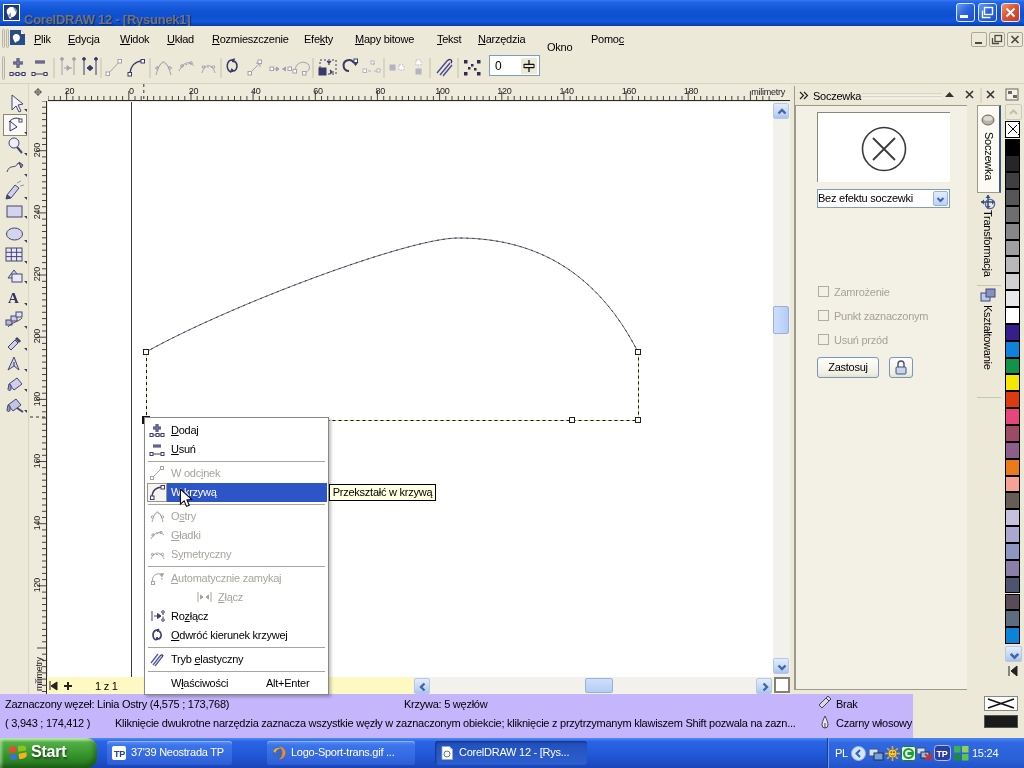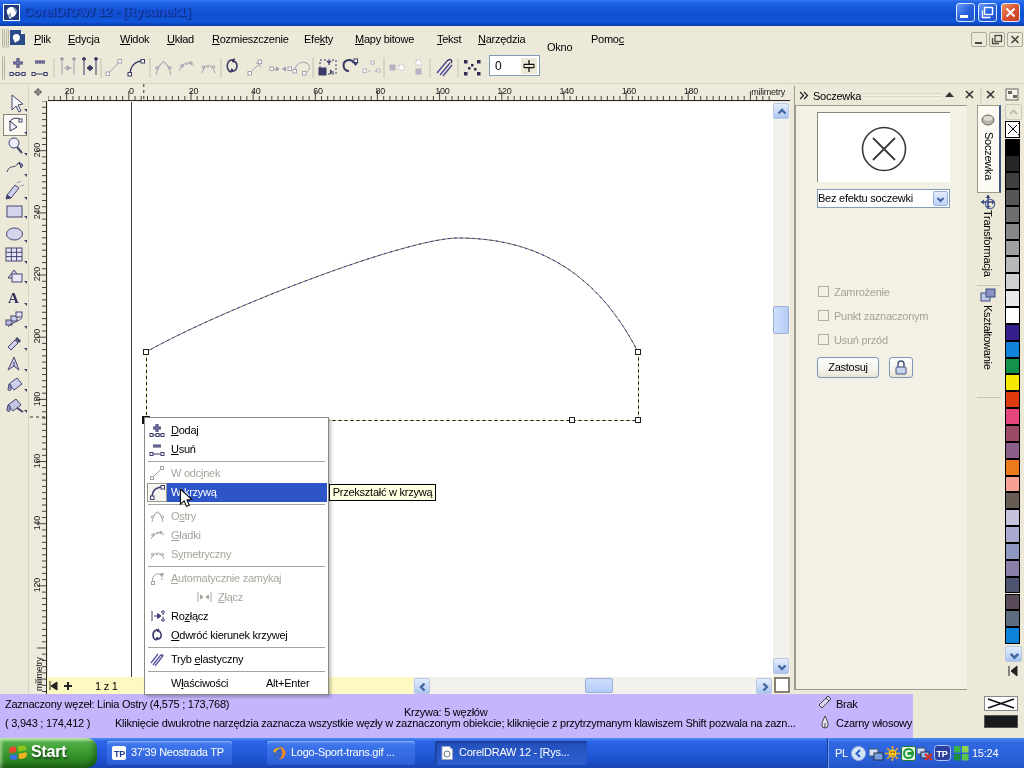--- a/index.html
+++ b/index.html
@@ -1,20 +1,20 @@
 <!DOCTYPE html>
 <html><head><meta charset="utf-8">
 <style>
 *{margin:0;padding:0;box-sizing:border-box;}
 html,body{width:1024px;height:768px;overflow:hidden;font-family:"Liberation Sans",sans-serif;background:#ece9d8;letter-spacing:-0.25px;}
 .abs{position:absolute;}
 #root{position:relative;width:1024px;height:768px;}
 
 #titlebar{left:0;top:0;width:1024px;height:26px;background:linear-gradient(180deg,#377bf4 0%,#2365e8 8%,#1154d4 40%,#0e4fd0 60%,#1257dd 82%,#0a43b8 95%,#0a3da8 100%);}
-#titletext{left:24px;top:4px;color:#1d4ed8;font-size:13px;font-weight:bold;text-shadow:1px 1px 1px #0a2d74;}
+#titletext{left:24px;top:12px;color:#737373;font-size:13px;font-weight:bold;text-shadow:1px 1px 1px #0a2d74;}
 .tbtn{top:3px;width:19px;height:19px;border-radius:3px;border:1px solid #dbeafd;color:#fff;font-size:11px;text-align:center;line-height:17px;}
 .tbtn.min,.tbtn.max{background:linear-gradient(135deg,#6a9cf5 0%,#2a61dd 50%,#1c50cc 100%);}
 .tbtn.close{background:linear-gradient(135deg,#f0975c 0%,#dd5536 45%,#c33d1e 100%);}
 
 #menubar{left:0;top:26px;width:1024px;height:25px;background:#ece9d8;}
 .mitem{position:absolute;top:33px;font-size:11px;color:#000;}
 .mdibtn{top:32px;width:16px;height:15px;border:1px solid #aca899;background:#ece9d8;color:#555;font-size:9px;text-align:center;line-height:13px;border-radius:2px;}
 
 #propbar{left:0;top:51px;width:1024px;height:33px;background:#ece9d8;border-bottom:1px solid #d8d4c0;}
 .grip{position:absolute;width:3px;background:linear-gradient(90deg,#fff,#c9c5b2);border:1px solid #b9b5a2;border-radius:2px;}
@@ -754,21 +754,21 @@
           </svg>
         </div>
     <svg width="14" height="12" style="position:absolute;left:3px;top:581px;">
           <path d="M3 1 V11 M11 1 L5 6 L11 11 Z" stroke="#222" fill="#222"></path>
         </svg>
   </div>
 </div>
 
 <div class="abs" id="statusbar">
   <span class="abs" style="left:5px;top:4px;">Zaznaczony węzeł: Linia Ostry (4,575 ; 173,768)</span>
-  <span class="abs" style="left:404px;top:12px;">Krzywa: 5 węzłów</span>
+  <span class="abs" style="left:404px;top:4px;">Krzywa: 5 węzłów</span>
   <span class="abs" style="left:836px;top:4px;">Brak</span>
   <svg class="abs" style="left:817px;top:2px;" width="16" height="14">
         <path d="M2 11 L9 4 L12 7 L5 14 Z M9 4 L11 2 L14 5 L12 7" fill="#d8d8f0" stroke="#444" stroke-width="1" transform="translate(0,-2)"></path>
       </svg>
   <svg class="abs" style="left:984px;top:2px;" width="34" height="15">
         <rect x="0.5" y="0.5" width="33" height="14" fill="#fff" stroke="#888"></rect>
         <path d="M4 3 L30 12 M30 3 L4 12" stroke="#111" stroke-width="1.6"></path>
       </svg>
   <svg class="abs" style="left:818px;top:21px;" width="14" height="16">
         <path d="M7 1 C5 5 4 8 4 10 a3 3 0 0 0 6 0 C10 8 9 5 7 1 Z" fill="#e8e8f4" stroke="#444"></path>

